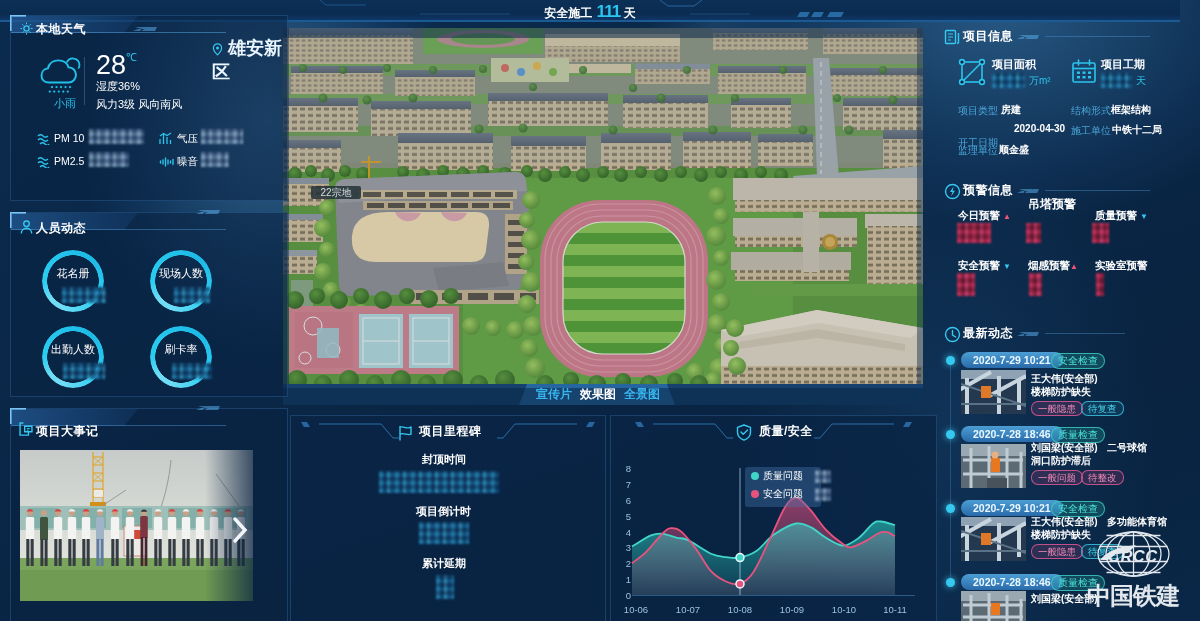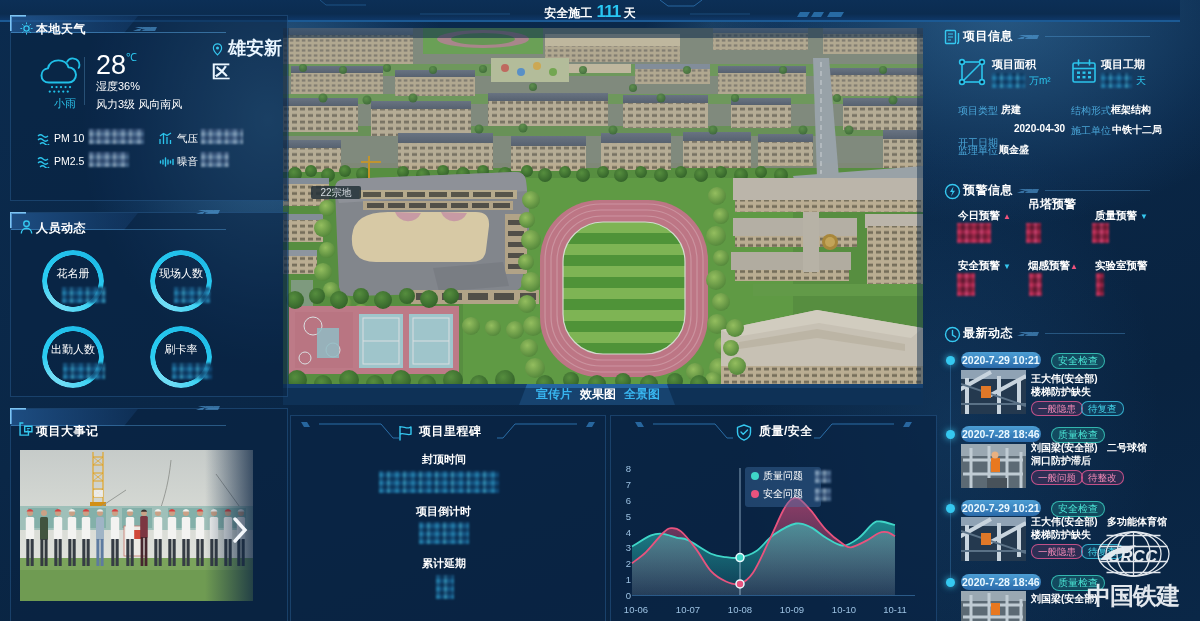--- a/index.html
+++ b/index.html
@@ -29,21 +29,21 @@
     background-blend-mode:overlay;}
   .lbl{position:absolute;font-size:11px;color:#fff;white-space:nowrap;}
   .lblc{position:absolute;font-size:10px;color:#4aa6d8;white-space:nowrap;}
   .corn{position:absolute;left:-1px;top:-1px;width:14px;height:14px;border-left:2px solid #7ec4f0;border-top:2px solid #7ec4f0;}
   .ring{position:absolute;width:62px;height:62px;border-radius:50%;
     background:conic-gradient(from 200deg,#6edcf5 0 30deg,#2acdf2 70deg,#1db9e6 200deg,#2fd0f3 290deg,#6edcf5 360deg);
     -webkit-mask:radial-gradient(circle,transparent 25.5px,#000 26px 31px,transparent 31.5px);
     box-shadow:0 0 8px rgba(40,200,240,0.25);}
   .rlabel{position:absolute;width:62px;text-align:center;font-size:11px;color:#fff;}
   .tdot{position:absolute;left:11px;width:9px;height:9px;border-radius:50%;background:#35c8f0;box-shadow:0 0 7px rgba(60,200,240,0.9);}
-  .tpill{position:absolute;height:16px;line-height:16px;padding:0 1px;border-radius:8px;font-size:10.5px;font-weight:bold;color:#eaf8ff;background:linear-gradient(180deg,#4c9ed4,#2a6aaa);}
+  .tpill{position:absolute;height:16px;line-height:16px;padding:0 12px;border-radius:8px;font-size:10.5px;font-weight:bold;color:#eaf8ff;background:linear-gradient(180deg,#4c9ed4,#2a6aaa);}
   .ttag{position:absolute;height:14px;line-height:14px;padding:0 6px;border-radius:8px;font-size:10px;color:#4ae4d4;border:1px solid rgba(60,210,195,0.8);background:rgba(40,170,160,0.25);}
   .npink{position:absolute;height:13px;line-height:13px;padding:0 6px;border-radius:7px;font-size:9.5px;color:#f58ab8;border:1px solid rgba(230,90,150,0.8);background:rgba(220,70,130,0.16);}
   .ncyan{position:absolute;height:13px;line-height:13px;padding:0 6px;border-radius:7px;font-size:9.5px;color:#45d8ec;border:1px solid rgba(60,200,230,0.8);background:rgba(40,160,200,0.14);}
 </style>
 </head>
 <body>
 
 <div class="bgfx" style="background:
   radial-gradient(260px 340px at 268px 120px,rgba(100,180,235,0.42),rgba(45,105,165,0.16) 55%,rgba(0,0,0,0) 72%),
   radial-gradient(420px 300px at 1000px 10px,rgba(85,165,225,0.38),rgba(40,100,160,0.14) 55%,rgba(0,0,0,0) 72%),

